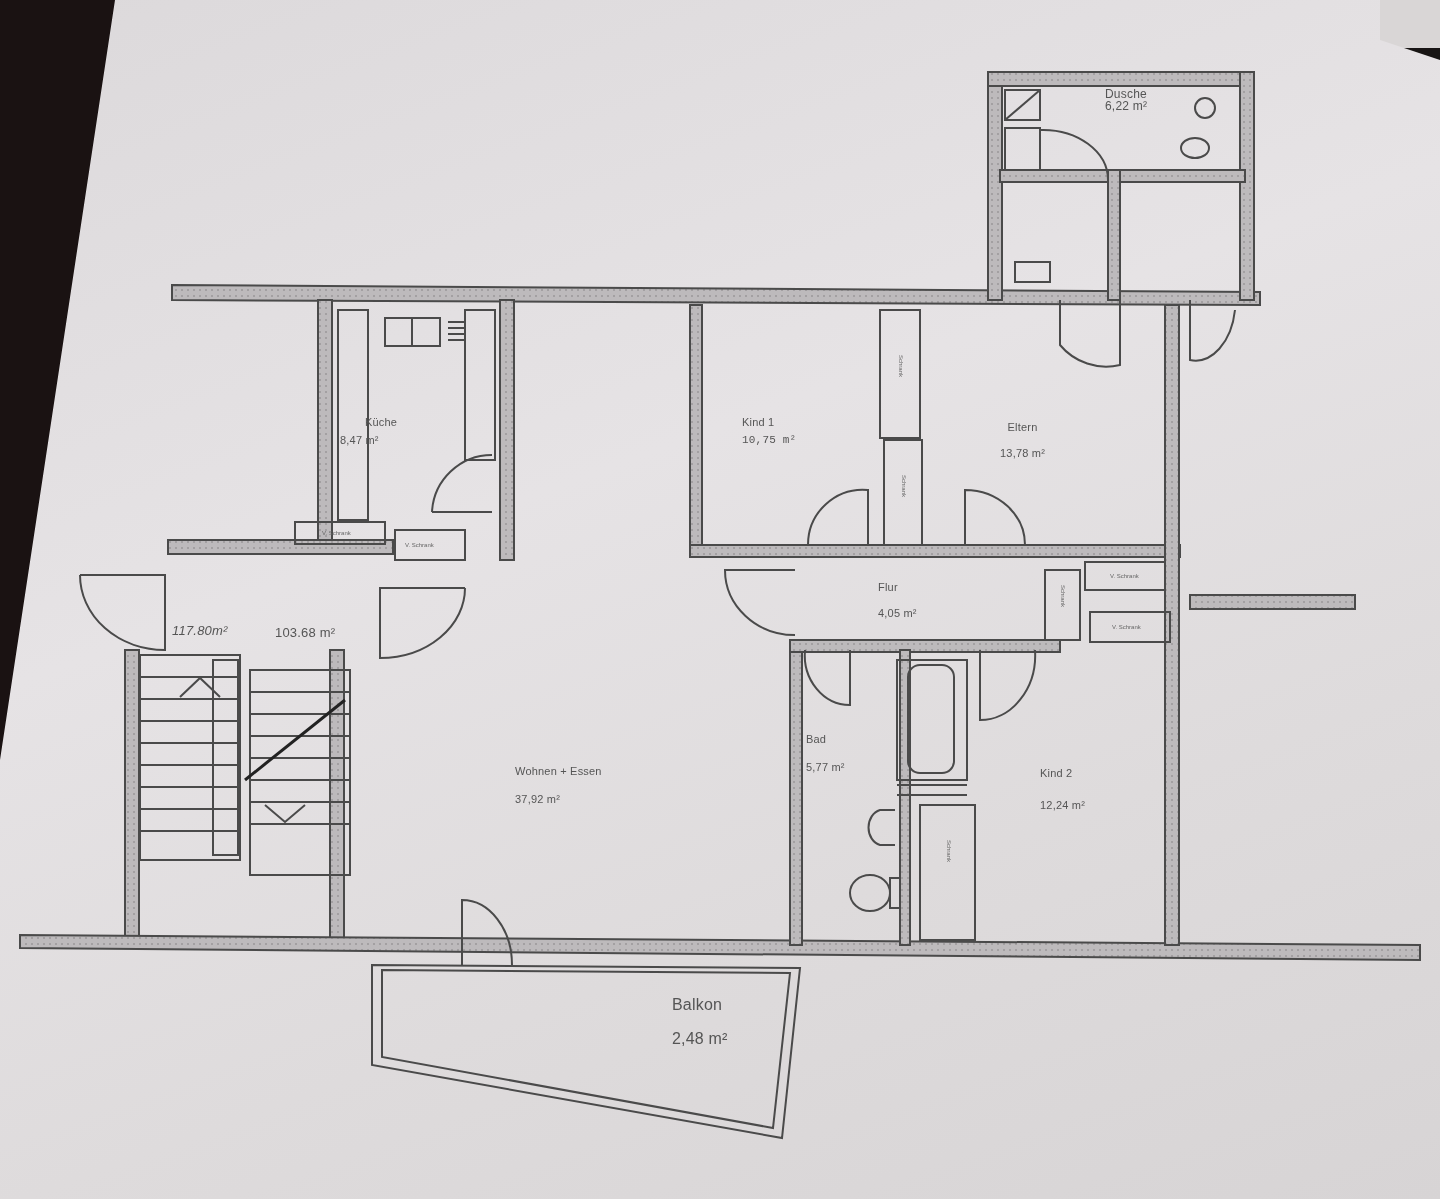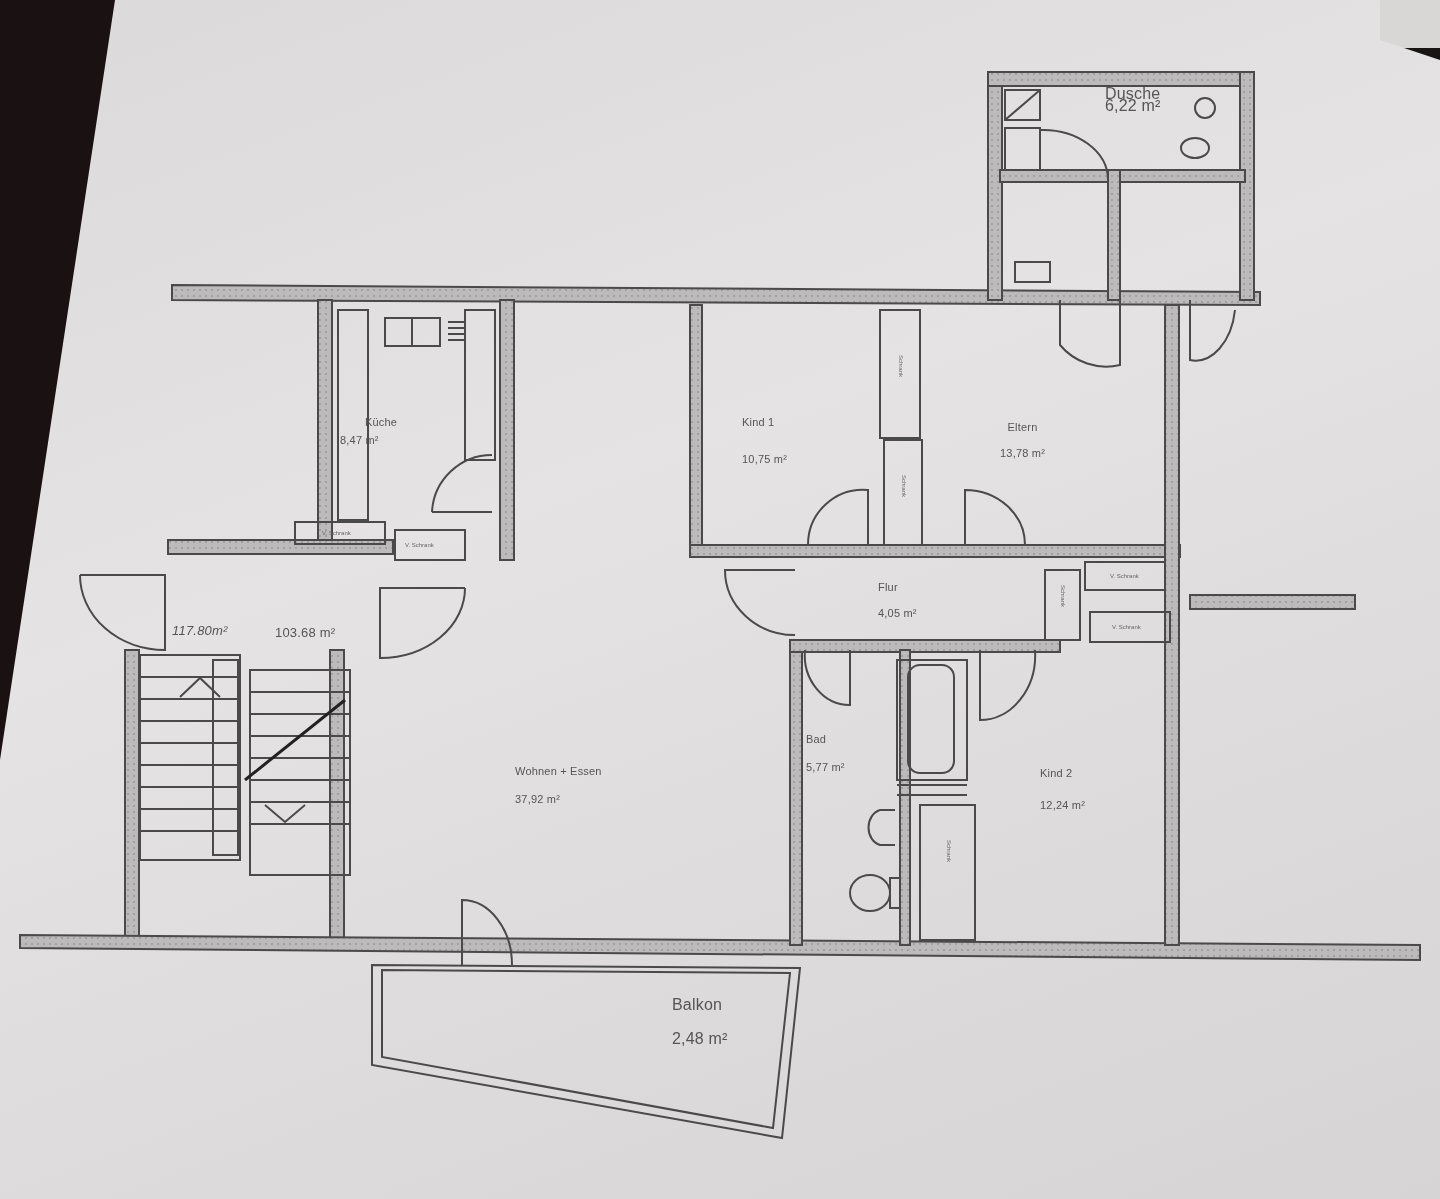--- a/index.html
+++ b/index.html
@@ -155,27 +155,27 @@
     <path d="M1190,300 L1190,360 A40,60 0 0 0 1235,310"></path>
   </g>
 </svg>
 
 <div class="lbl" style="left:365px; top:413px;">
   <span>Küche</span>
   <span class="area" style="margin-left:-25px;margin-top:0;">8,47 m²</span>
 </div>
 <div class="lbl" style="left:742px; top:413px;">
   <span>Kind 1</span>
-  <span class="area" style="margin-top:19px;">10,75 m²</span>
+  <span class="area" style="margin-top:0;font-family:Liberation Mono, monospace;">10,75 m²</span>
 </div>
 <div class="lbl" style="left:1000px; top:418px;text-align:center;">
   <span>Eltern</span>
   <span class="area" style="margin-top:8px;">13,78 m²</span>
 </div>
-<div class="lbl" style="left:1105px; top:88px; font-size:16px; line-height:12px;">
+<div class="lbl" style="left:1105px; top:88px; font-size:12px; line-height:12px;">
   <span>Dusche</span>
   <span class="area">6,22 m²</span>
 </div>
 <div class="lbl" style="left:878px; top:578px;">
   <span>Flur</span>
   <span class="area" style="margin-top:8px;">4,05 m²</span>
 </div>
 <div class="lbl" style="left:806px; top:730px;">
   <span>Bad</span>
   <span class="area" style="margin-top:10px;">5,77 m²</span>

